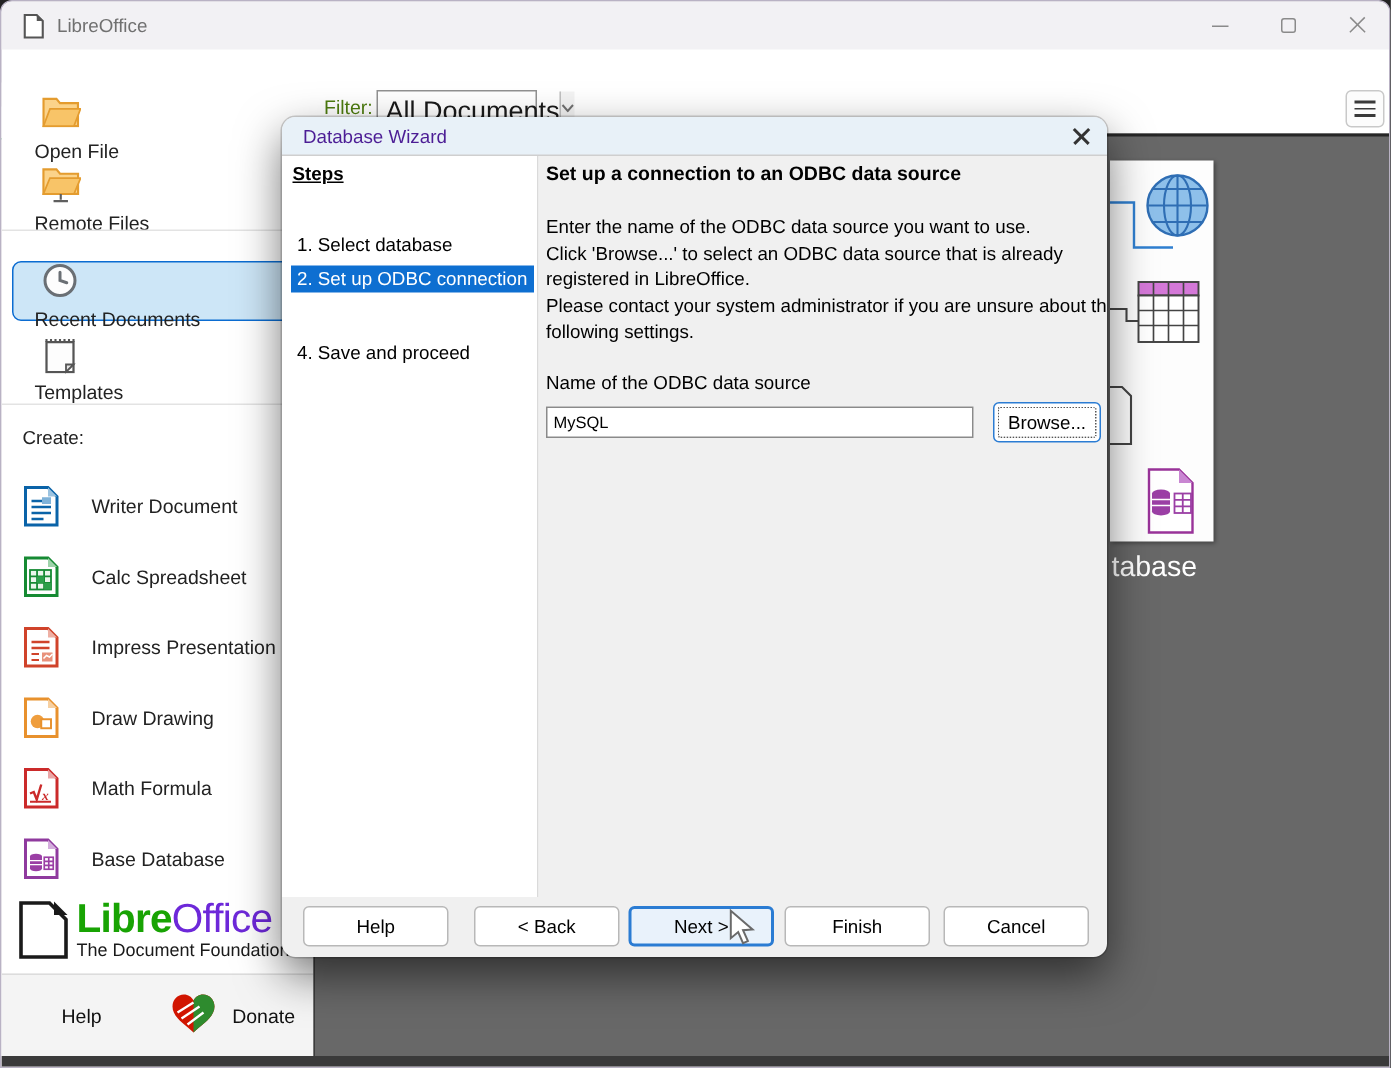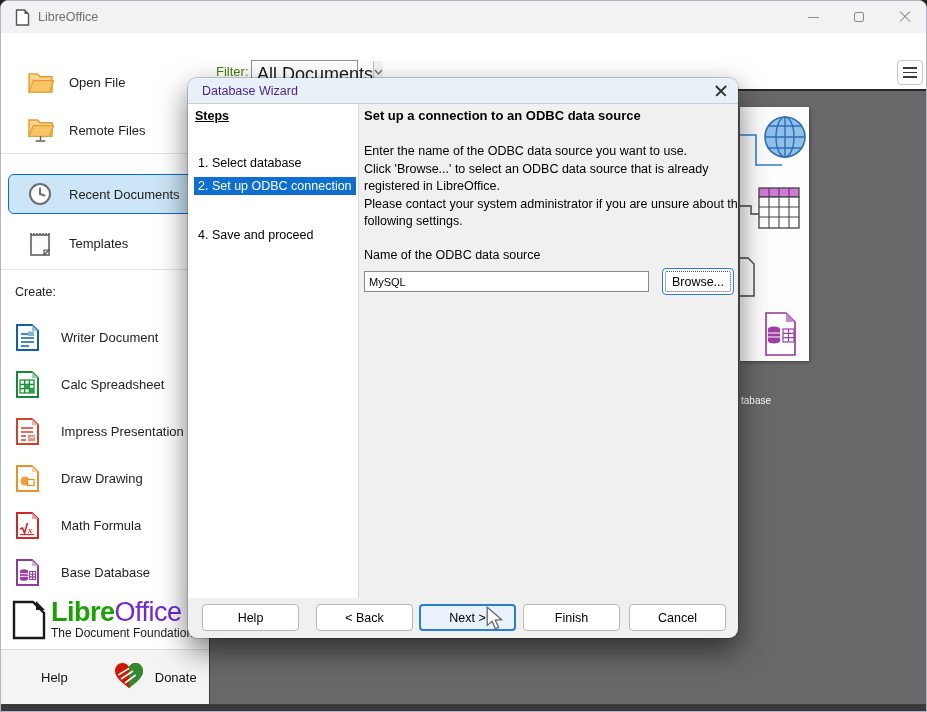--- a/index.html
+++ b/index.html
@@ -20,22 +20,22 @@
   .glyph-x::before, .glyph-x::after { content:""; position:absolute; left:-1px; top:5px; width:14px; height:1.3px; background:#8a8a8a; }
   .glyph-x::before { transform:rotate(45deg); } .glyph-x::after { transform:rotate(-45deg); }
 
   
   .menubar { position:absolute; left:0; top:32px; width:927px; height:22px; background:#fff;
              border-bottom:1px solid #15803d; display:flex; align-items:center; padding-left:0;margin-top:38px; }
   .menu-item { font-size:13px; color:#1a1a1a; padding:0 11px; }
 
   
   .sidebar { position:absolute; left:0; top:54px; width:208px; height:649px; background:#fff; }
-  .nav-item { position:absolute; left:7px; width:195px; height:40px; display:flex; align-items:center;
-              border-radius:6px; border:1.5px solid transparent; }
+  .nav-item { position:absolute; left:7px; width:195px; height:40px; display:flex; align-items:flex-start;
+              border-radius:6px; border:1.5px solid transparent;flex-direction:column; }
   .nav-item .ico { width:30px; margin-left:16px; flex:0 0 30px; display:flex; justify-content:center; }
   .nav-item .lbl { margin-left:14px; font-size:13px; color:#222; }
   .nav-item.active { background:#cde6f7; border-color:#0b6cd1; }
   .sep { position:absolute; left:0; width:208px; height:1px; background:#e3e3e3; }
   .create-label { position:absolute; left:14px; font-size:12.5px; color:#222; }
   .create-item { position:absolute; left:12px; width:190px; height:36px; display:flex; align-items:center; }
   .create-item .ico { width:28px; flex:0 0 28px; display:flex; justify-content:center; }
   .create-item .lbl { margin-left:20px; font-size:13px; color:#222; }
 
   .logoblock { position:absolute; left:10px; top:544px; width:196px; height:48px; display:flex; align-items:flex-start; }
@@ -60,21 +60,21 @@
   .filter-arrow { width:21px; border-left:1px solid #c0c0c0; background:#f3f3f3; display:flex; align-items:center; justify-content:center; }
   .hamburger { position:absolute; right:5px; top:5px; width:26px; height:25px; border:1px solid #c9c9c9;
                border-radius:4px; background:#fcfcfc; display:flex; flex-direction:column; justify-content:center; gap:3px; align-items:center; }
   .hamburger i { display:block; width:14px; height:1.5px; background:#3a3a3a; }
 
   
   .workspace { position:absolute; left:208px; top:88px; width:719px; height:615px; background:#686868;
                border-top:2px solid #262626; border-left:1px solid #3c3c3c; }
   .thumb-card { position:absolute; left:530px; top:16px; width:69px; height:254px; background:#fdfdfd;
                 box-shadow:1px 1px 3px rgba(0,0,0,.4); }
-  .thumb-label { position:absolute; left:531px; top:277px; font-size:10px; color:#ffffff;margin-top:27px; }
+  .thumb-label { position:absolute; left:531px; top:277px; font-size:19px; color:#ffffff; }
   .bottomstrip { position:absolute; left:0; top:703px; width:927px; height:9px; background:#3a3a3a; }
 
   
   .dialog { position:absolute; left:187px; top:77px; width:550px; height:560px; background:#f0f0f0;
             border-radius:9px; box-shadow:0 12px 30px rgba(0,0,0,.55), 0 0 0 1px rgba(0,0,0,.18); overflow:hidden; }
   .dlg-titlebar { position:absolute; left:0; top:0; width:100%; height:26px; background:#e8f1f8;
                   border-bottom:1px solid #cfcfcf; display:flex; align-items:center; }
   .dlg-title { margin-left:14px; font-size:12.5px; color:#4c1d95; }
   .dlg-close { position:absolute; right:9px; top:5px; width:16px; height:16px; display:flex; align-items:center; justify-content:center; }
   .dlg-close .glyph-x::before, .dlg-close .glyph-x::after { background:#333; height:1.5px; }

